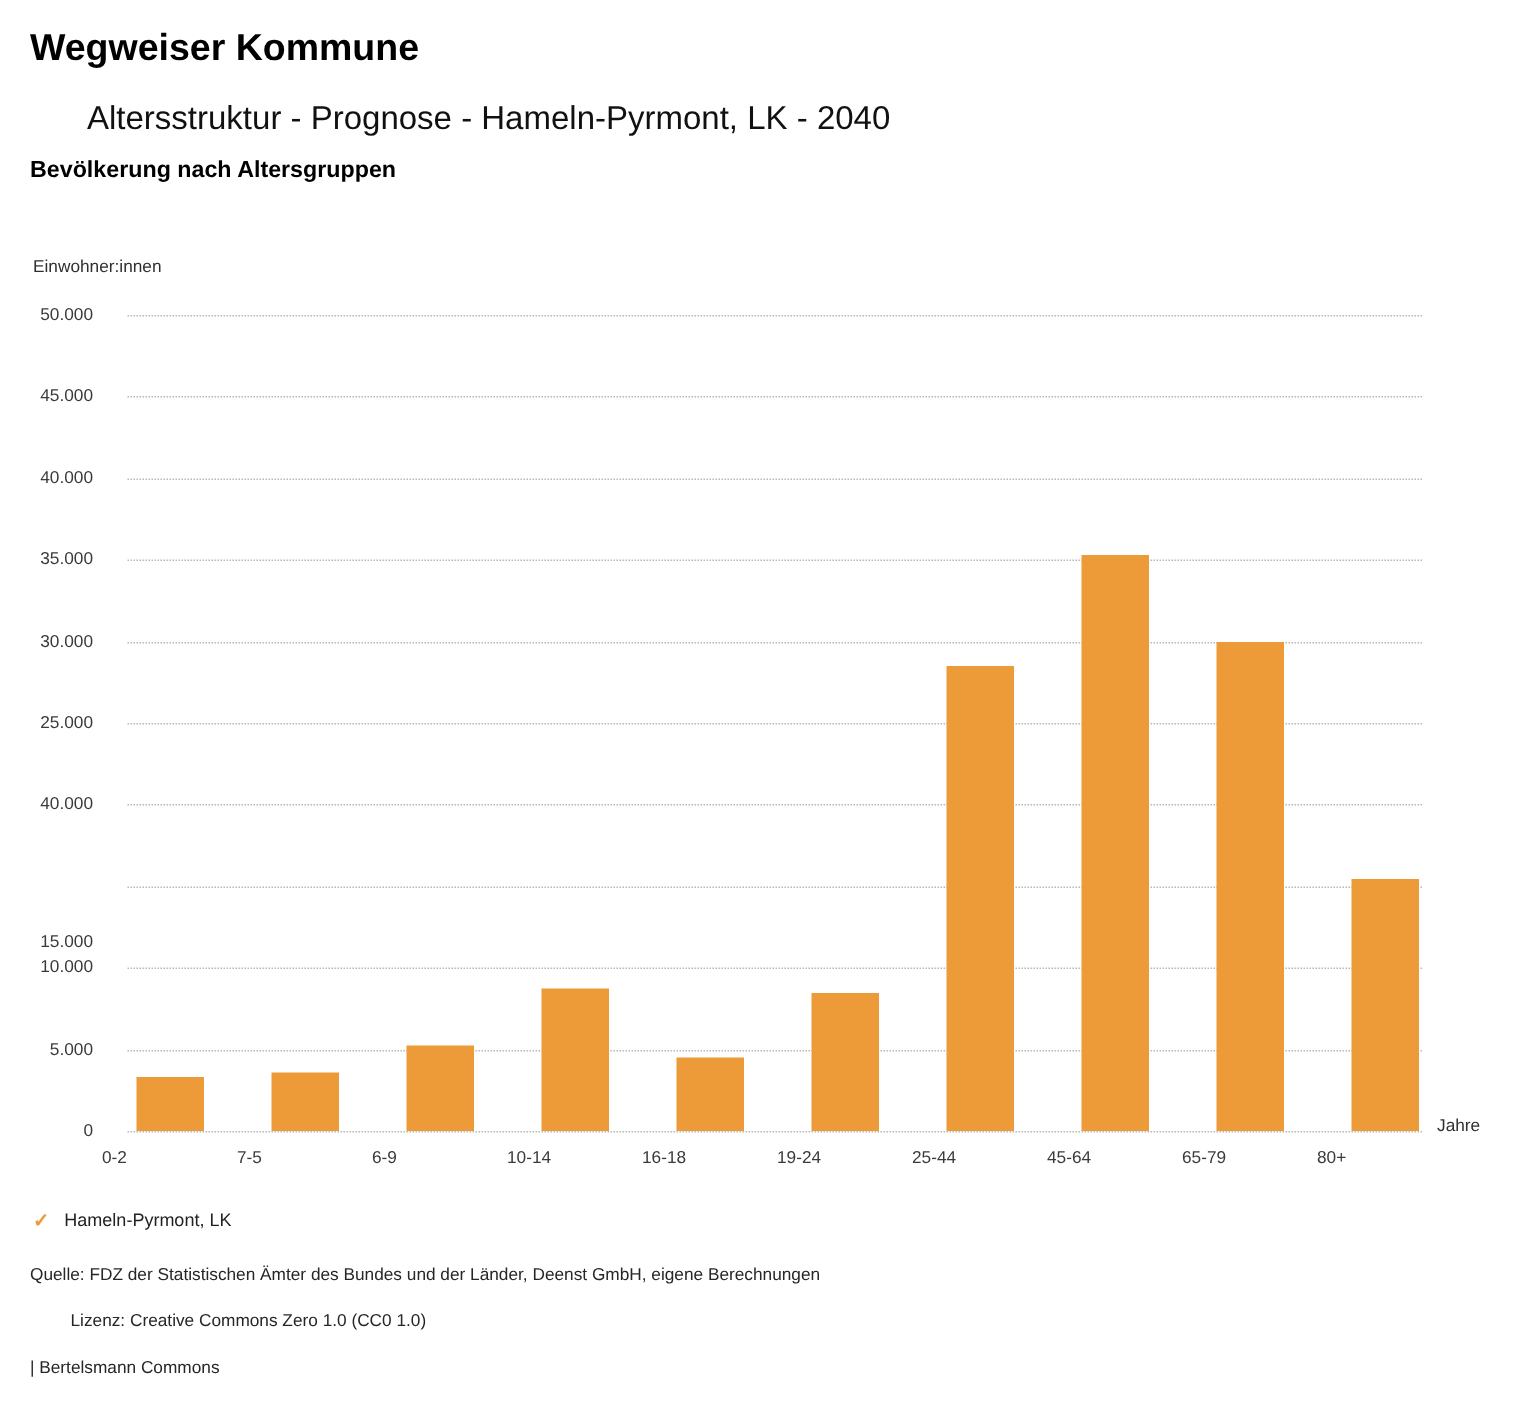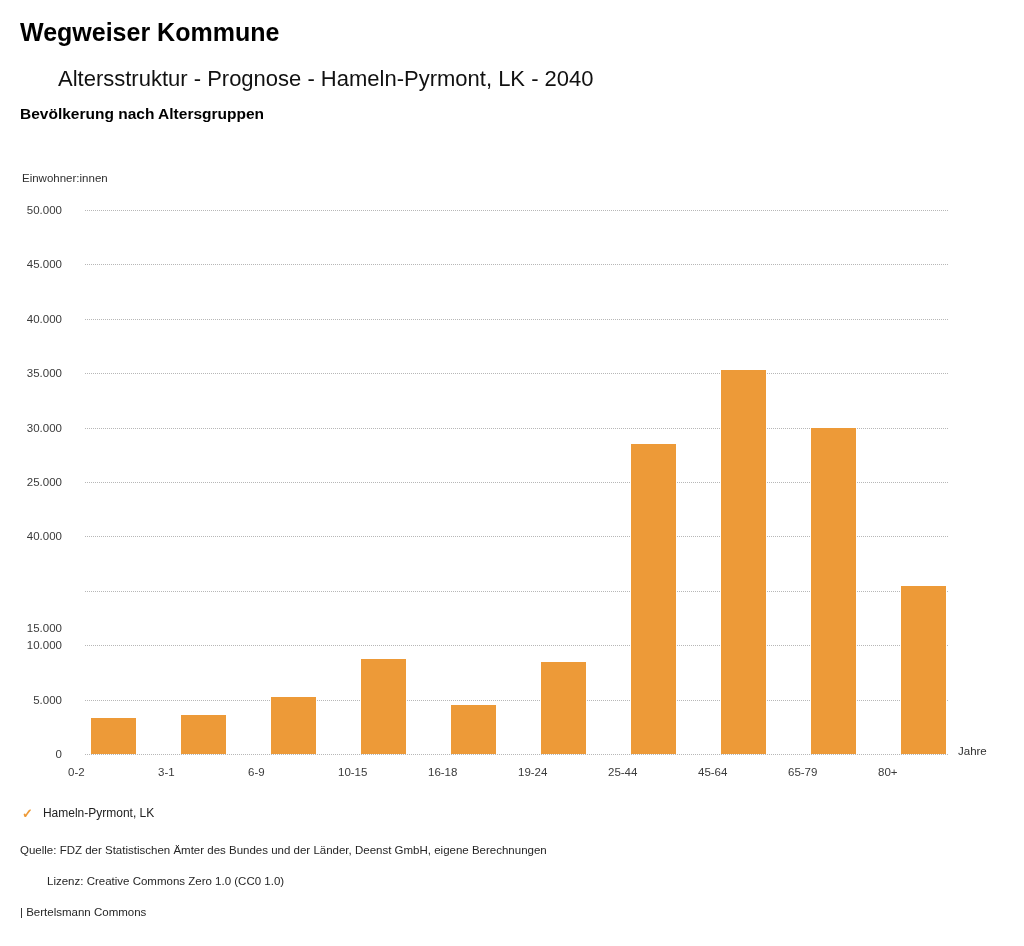--- a/index.html
+++ b/index.html
@@ -66,25 +66,25 @@
     <span class="ytick" style="top: 365.2px;">35.000</span>
     <div class="gridline" style="top: 318.8px;"></div>
     <span class="ytick" style="top: 310.8px;">40.000</span>
     <div class="gridline" style="top: 264.4px;"></div>
     <span class="ytick" style="top: 256.4px;">45.000</span>
     <div class="gridline" style="top: 210px;"></div>
     <span class="ytick" style="top: 202px;">50.000</span>
     <div class="bar" style="left: 90.5px; top: 718.096px; height: 35.904px; background: rgb(237, 154, 56);"></div>
     <span class="xtick" style="left: 68px;">0-2</span>
     <div class="bar" style="left: 180.5px; top: 715.376px; height: 38.624px; background: rgb(237, 154, 56);"></div>
-    <span class="xtick" style="left: 158px;">3-1</span>
+    <span class="xtick" style="left: 158px;">7-5</span>
     <div class="bar" style="left: 270.5px; top: 697.424px; height: 56.576px; background: rgb(237, 154, 56);"></div>
     <span class="xtick" style="left: 248px;">6-9</span>
     <div class="bar" style="left: 360.5px; top: 659.344px; height: 94.656px; background: rgb(237, 154, 56);"></div>
-    <span class="xtick" style="left: 338px;">10-15</span>
+    <span class="xtick" style="left: 338px;">10-14</span>
     <div class="bar" style="left: 450.5px; top: 705.04px; height: 48.96px; background: rgb(237, 154, 56);"></div>
     <span class="xtick" style="left: 428px;">16-18</span>
     <div class="bar" style="left: 540.5px; top: 662.064px; height: 91.936px; background: rgb(237, 154, 56);"></div>
     <span class="xtick" style="left: 518px;">19-24</span>
     <div class="bar" style="left: 630.5px; top: 443.92px; height: 310.08px; background: rgb(237, 154, 56);"></div>
     <span class="xtick" style="left: 608px;">25-44</span>
     <div class="bar" style="left: 720.5px; top: 369.936px; height: 384.064px; background: rgb(237, 154, 56);"></div>
     <span class="xtick" style="left: 698px;">45-64</span>
     <div class="bar" style="left: 810.5px; top: 427.6px; height: 326.4px; background: rgb(237, 154, 56);"></div>
     <span class="xtick" style="left: 788px;">65-79</span>

